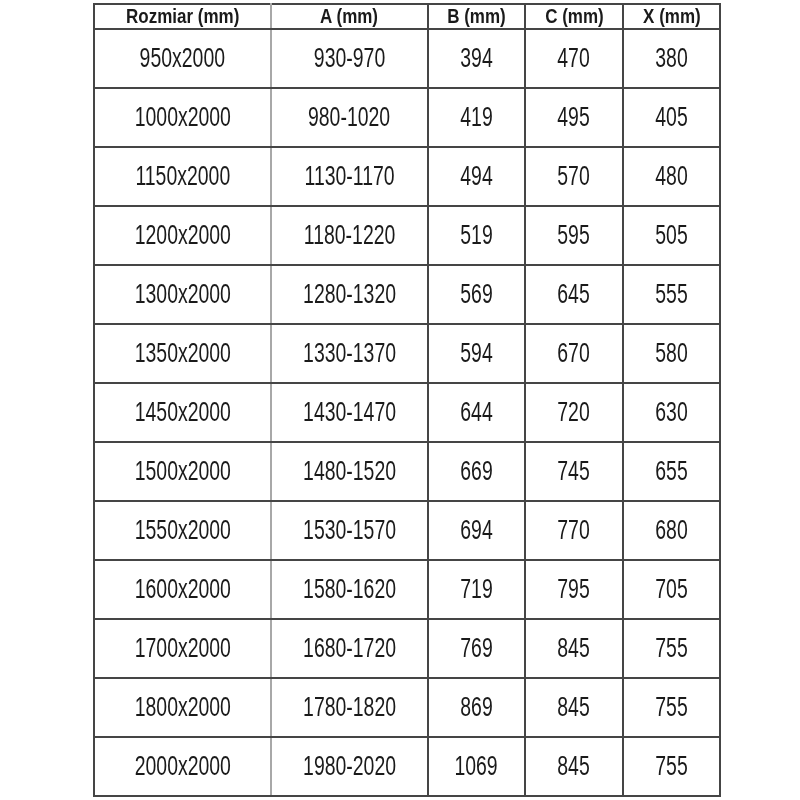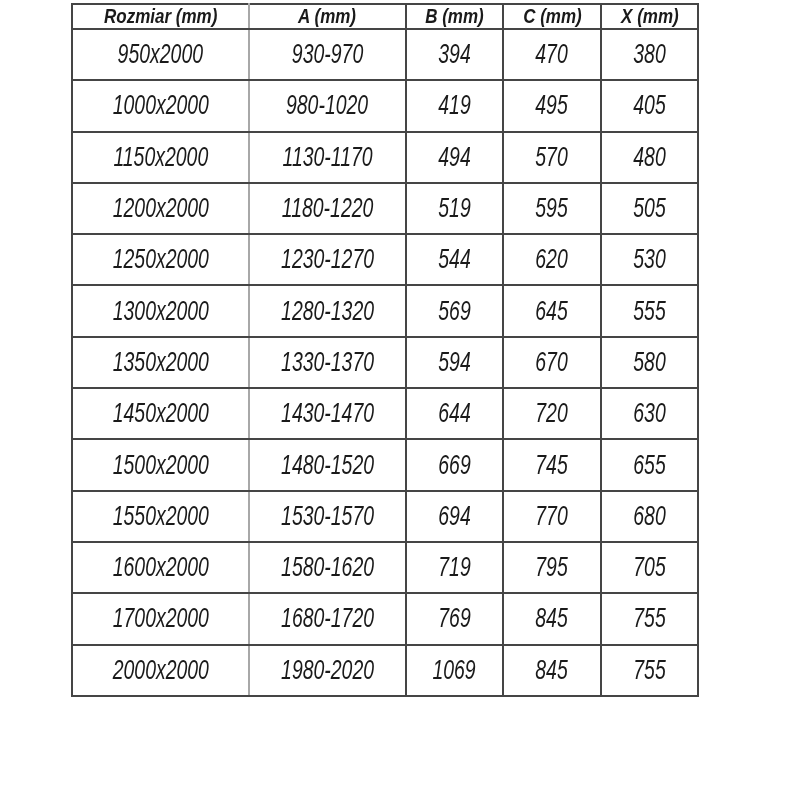--- a/index.html
+++ b/index.html
@@ -19,28 +19,27 @@
   }
   .canvas {
     position: relative;
     width: 800px;
     height: 800px;
     background: var(--bg);
     overflow: hidden;
   }
   table.size-table {
     position: absolute;
-    left: 71px;
+    left: 93px;
     top: 3px;
     width: 626px;
-    height: 694px;
+    height: 794px;
     border-collapse: collapse;
     table-layout: fixed;
     border: 2px solid var(--border-dark);
-    font-style: italic;
   }
   table.size-table th,
   table.size-table td {
     border: 2px solid var(--border-dark);
     padding: 0;
     text-align: center;
     vertical-align: middle;
     color: var(--text);
     overflow: hidden;
   }
@@ -108,27 +107,20 @@
           <td><span class="cv">480</span></td>
         </tr>
         <tr>
           <td><span class="cv">1200x2000</span></td>
           <td><span class="cv">1180-1220</span></td>
           <td><span class="cv">519</span></td>
           <td><span class="cv">595</span></td>
           <td><span class="cv">505</span></td>
         </tr>
         <tr>
-          <td><span class="cv">1250x2000</span></td>
-          <td><span class="cv">1230-1270</span></td>
-          <td><span class="cv">544</span></td>
-          <td><span class="cv">620</span></td>
-          <td><span class="cv">530</span></td>
-        </tr>
-        <tr>
           <td><span class="cv">1300x2000</span></td>
           <td><span class="cv">1280-1320</span></td>
           <td><span class="cv">569</span></td>
           <td><span class="cv">645</span></td>
           <td><span class="cv">555</span></td>
         </tr>
         <tr>
           <td><span class="cv">1350x2000</span></td>
           <td><span class="cv">1330-1370</span></td>
           <td><span class="cv">594</span></td>
@@ -164,20 +156,27 @@
           <td><span class="cv">705</span></td>
         </tr>
         <tr>
           <td><span class="cv">1700x2000</span></td>
           <td><span class="cv">1680-1720</span></td>
           <td><span class="cv">769</span></td>
           <td><span class="cv">845</span></td>
           <td><span class="cv">755</span></td>
         </tr>
         <tr>
+          <td><span class="cv">1800x2000</span></td>
+          <td><span class="cv">1780-1820</span></td>
+          <td><span class="cv">869</span></td>
+          <td><span class="cv">845</span></td>
+          <td><span class="cv">755</span></td>
+        </tr>
+        <tr>
           <td><span class="cv">2000x2000</span></td>
           <td><span class="cv">1980-2020</span></td>
           <td><span class="cv">1069</span></td>
           <td><span class="cv">845</span></td>
           <td><span class="cv">755</span></td>
         </tr>
       </tbody>
   </table>
 </div>
 

